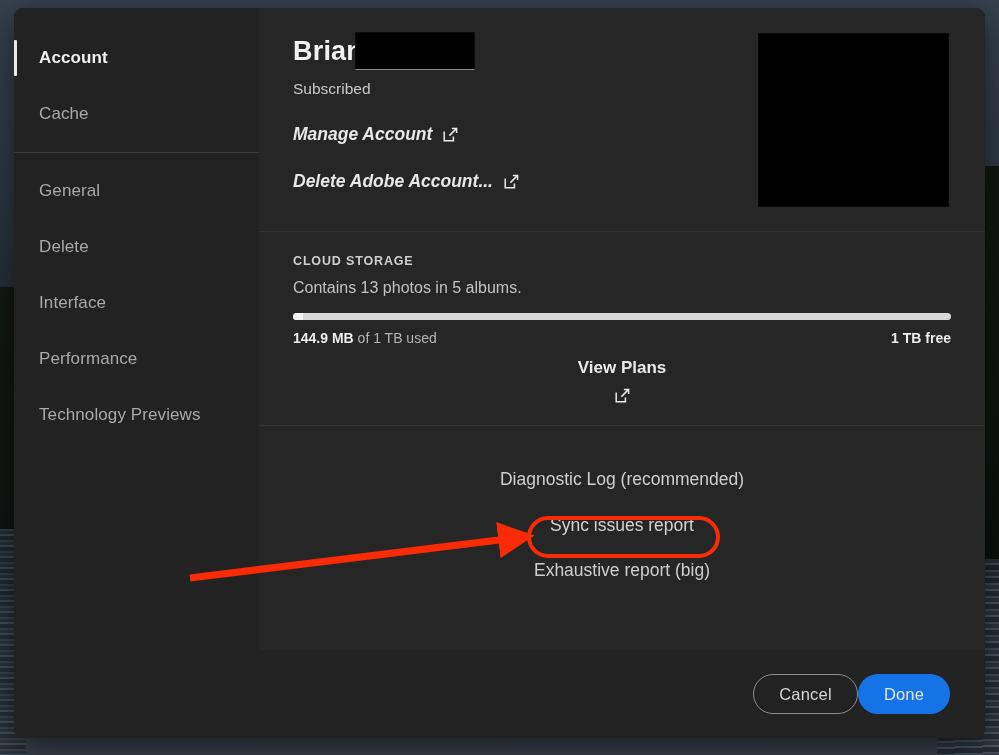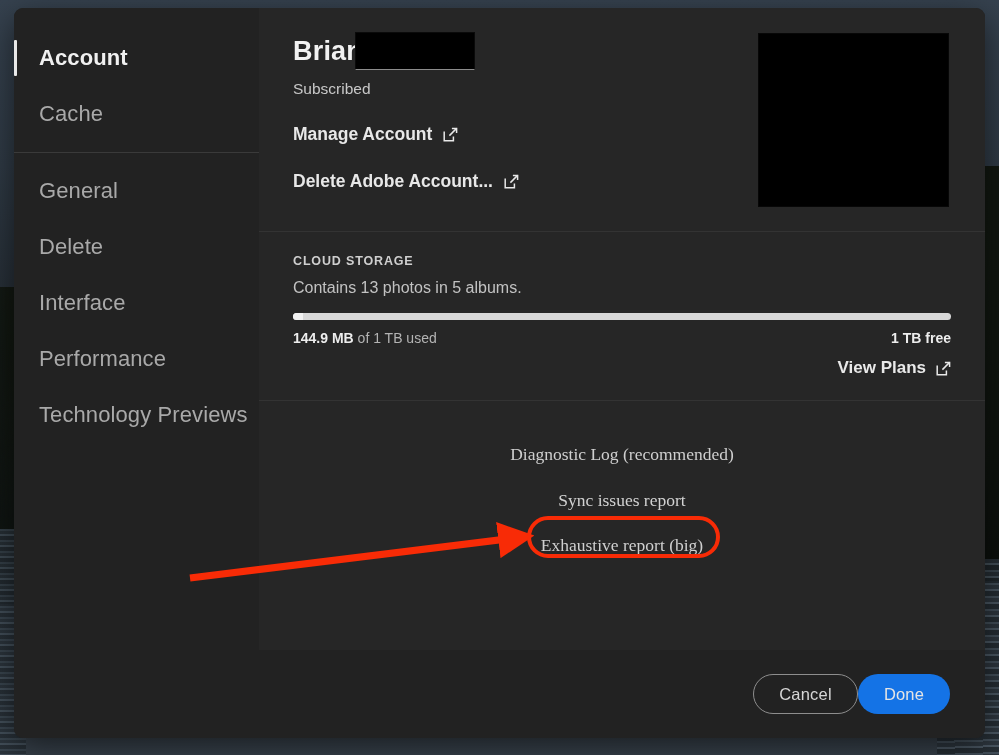--- a/index.html
+++ b/index.html
@@ -57,21 +57,21 @@
   #sidebar {
     width:245px; flex:0 0 245px;
     background:#222222;
     padding-top:22px;
     position:relative;
   }
   .nav-item {
     position:relative;
     height:56px; display:flex; align-items:center;
     padding-left:25px;
-    font-size:22px; color:#a9a9a9; letter-spacing:.1px;
+    font-size:17px; color:#a9a9a9; letter-spacing:.1px;
     cursor:default;
   }
   .nav-item.selected { color:#f0f0f0; font-weight:bold; }
   .nav-item .sel-bar {
     position:absolute; left:0; top:10px; width:3px; height:36px;
     background:#e9e9e9; border-radius:1px;
   }
   .nav-sep {
     height:1px; background:#3a3a3a; margin:10px 0 10px 0;
   }
@@ -102,21 +102,21 @@
   .email-text { font-size:14.5px; color:#9b9b9b; }
   #email-redact {
     position:absolute; left:52px; top:0px; width:148px; height:23px;
     border:1px solid #7d7d7d;
   }
   .link-row {
     display:flex; align-items:center; gap:11px;
     margin-top:26px; cursor:pointer;
   }
   .link-row:first-of-type { margin-top:32px; }
-  .link-text { font-size:17.5px; font-weight:bold; color:#e8e8e8; }
+  .link-text { font-size:17.5px; font-weight:bold; color:#e8e8e8;font-style:italic; }
   .ext-icon { display:inline-block; width:15px; height:15px; position:relative; }
   .ext-icon svg { display:block; }
 
   #avatar-redact {
     width:191px; height:174px; flex:0 0 191px;
     margin-top:3px; margin-right:2px;
     background:#000; border:1px solid #070707;
   }
 
   
@@ -130,29 +130,29 @@
     background:#d8d8d8; position:relative; overflow:hidden;
   }
   .bar-fill { position:absolute; left:0; top:0; bottom:0; background:#f2f2f2; }
   .bar-legend {
     display:flex; justify-content:space-between; align-items:baseline;
     margin-top:10px; font-size:14px; color:#b4b4b4;
   }
   .bar-legend .strong { color:#ededed; font-weight:bold; }
   .view-plans-row {
     display:flex; justify-content:flex-end; align-items:center;
-    gap:10px; margin-top:12px; cursor:pointer;
+    gap:10px; margin-top:12px; cursor:pointer;flex-direction:column;
   }
   .view-plans-text { font-size:17px; font-weight:bold; color:#e9e9e9; }
 
   
   #sec-diag {
     flex:1; display:flex; flex-direction:column;
     align-items:center; justify-content:flex-start;
-    padding-top:38px; position:relative;font-family:Liberation Serif, serif;
+    padding-top:38px; position:relative;
   }
   .diag-line {
     font-size:17.5px; color:#cfcfcf; cursor:pointer;
     line-height:1; padding:7px 10px;
   }
   #diag-sync { margin:14px 0 14px 0; color:#d2d2d2; }
   #diag-exhaustive { }
 
   
   #hl-box {

